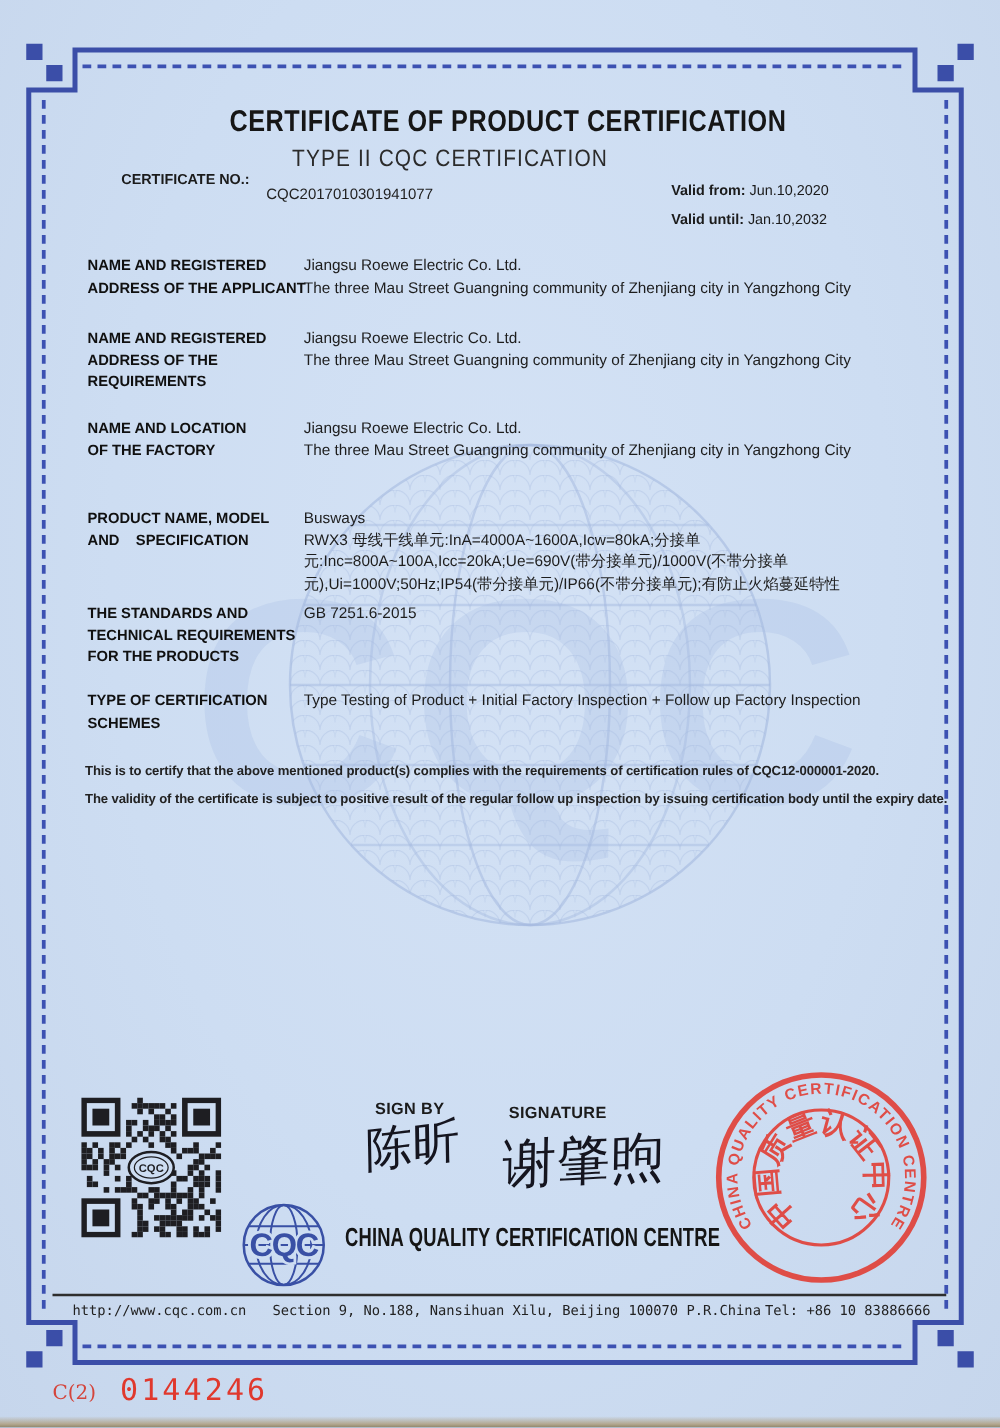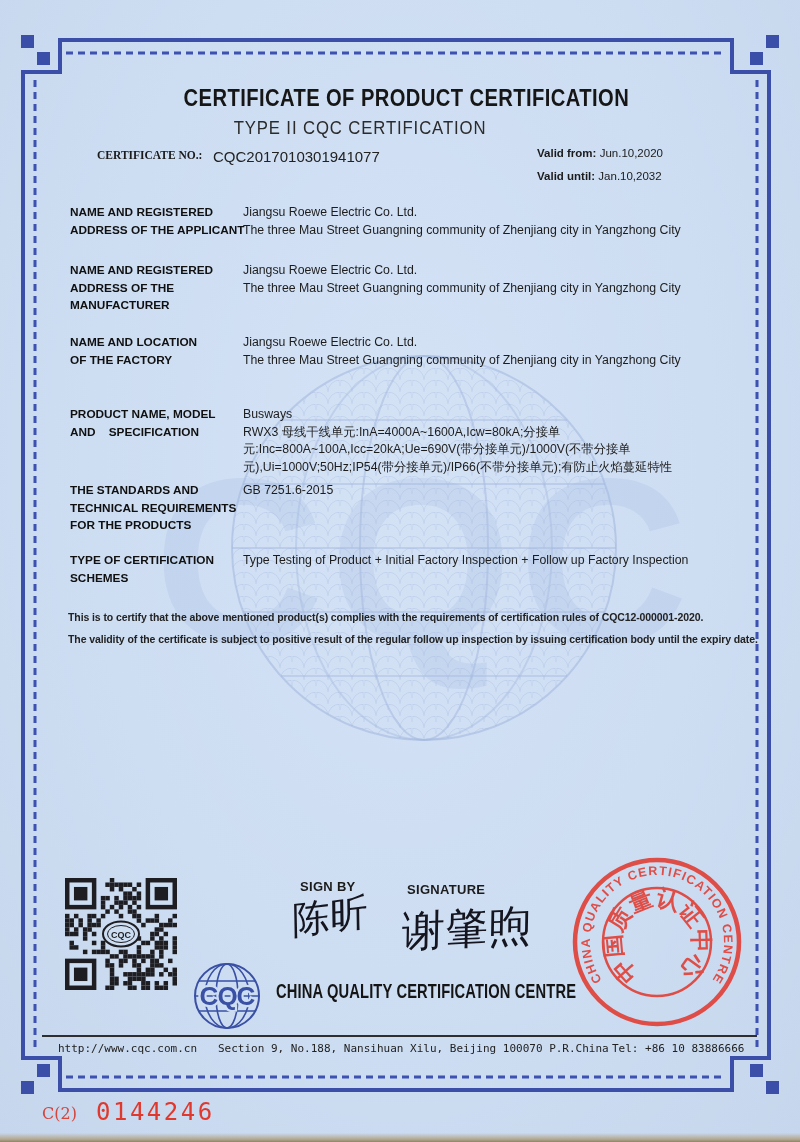--- a/index.html
+++ b/index.html
@@ -7,22 +7,22 @@
         background:#cdddf2;
         background-image:radial-gradient(ellipse at 50% 40%, #d4e2f5 0%, #cdddf2 55%, #c6d6ec 100%);
         font-family:"Liberation Sans",sans-serif;color:#1b1b1b;}
   .abs{position:absolute;}
   svg{display:block;}
   
   .title{left:150px;top:84px;width:420px;text-align:center;font-size:24px;font-weight:bold;
          letter-spacing:.5px;white-space:nowrap;color:#161616;transform:scaleX(.84);}
   .subtitle{left:150px;top:117px;width:420px;text-align:center;font-size:19px;font-weight:400;
             letter-spacing:1px;white-space:nowrap;color:#2b2b2b;transform:scaleX(.88);}
-  .certno-label{left:97px;top:149px;font-size:11.5px;font-weight:bold;white-space:nowrap;font-family:Liberation Serif, serif;}
-  .certno-value{left:213px;top:148px;font-size:15px;white-space:nowrap;color:#222;}
+  .certno-label{left:97px;top:138px;font-size:11.5px;font-weight:bold;white-space:nowrap;}
+  .certno-value{left:213px;top:148px;font-size:12px;white-space:nowrap;color:#222;}
   .valid-row{white-space:nowrap;font-size:11.5px;}
   .valid-row b{font-weight:bold;}
   #valid-from{left:537px;top:147px;}
   #valid-until{left:537px;top:170px;}
   
   .field .flabel{position:absolute;left:70px;width:175px;font-size:11.8px;font-weight:bold;
                  line-height:17.5px;color:#101010;}
   .field .flabel div{white-space:pre;}
   .field .fvalue{position:absolute;left:243px;width:507px;font-size:12.3px;line-height:17.5px;color:#1d1d1d;}
   #f0{top:204px}#f1{top:262px}#f2{top:334px}#f3{top:406px}#f4{top:482px}#f5{top:552px}
@@ -113,21 +113,21 @@
     </div>
     <div class="fvalue">
       <div>Jiangsu Roewe Electric Co. Ltd.</div>
         <div>The three Mau Street Guangning community of Zhenjiang city in Yangzhong City</div>
     </div>
   </div>
   <div class="abs field" id="f1">
     <div class="flabel">
       <div>NAME AND REGISTERED</div>
         <div>ADDRESS OF THE</div>
-        <div>MANUFACTURER</div>
+        <div>REQUIREMENTS</div>
     </div>
     <div class="fvalue">
       <div>Jiangsu Roewe Electric Co. Ltd.</div>
         <div>The three Mau Street Guangning community of Zhenjiang city in Yangzhong City</div>
     </div>
   </div>
   <div class="abs field" id="f2">
     <div class="flabel">
       <div>NAME AND LOCATION</div>
         <div>OF THE FACTORY</div>

